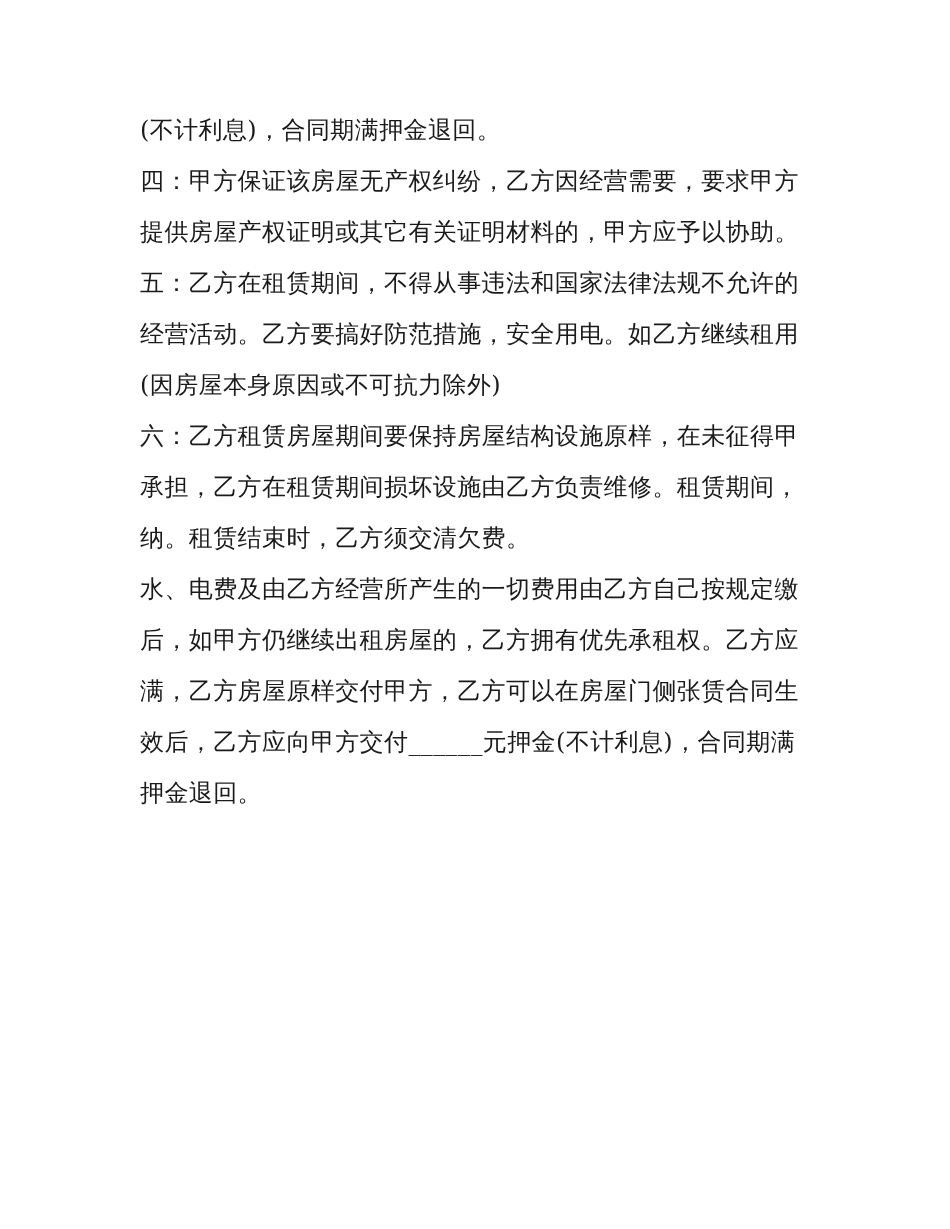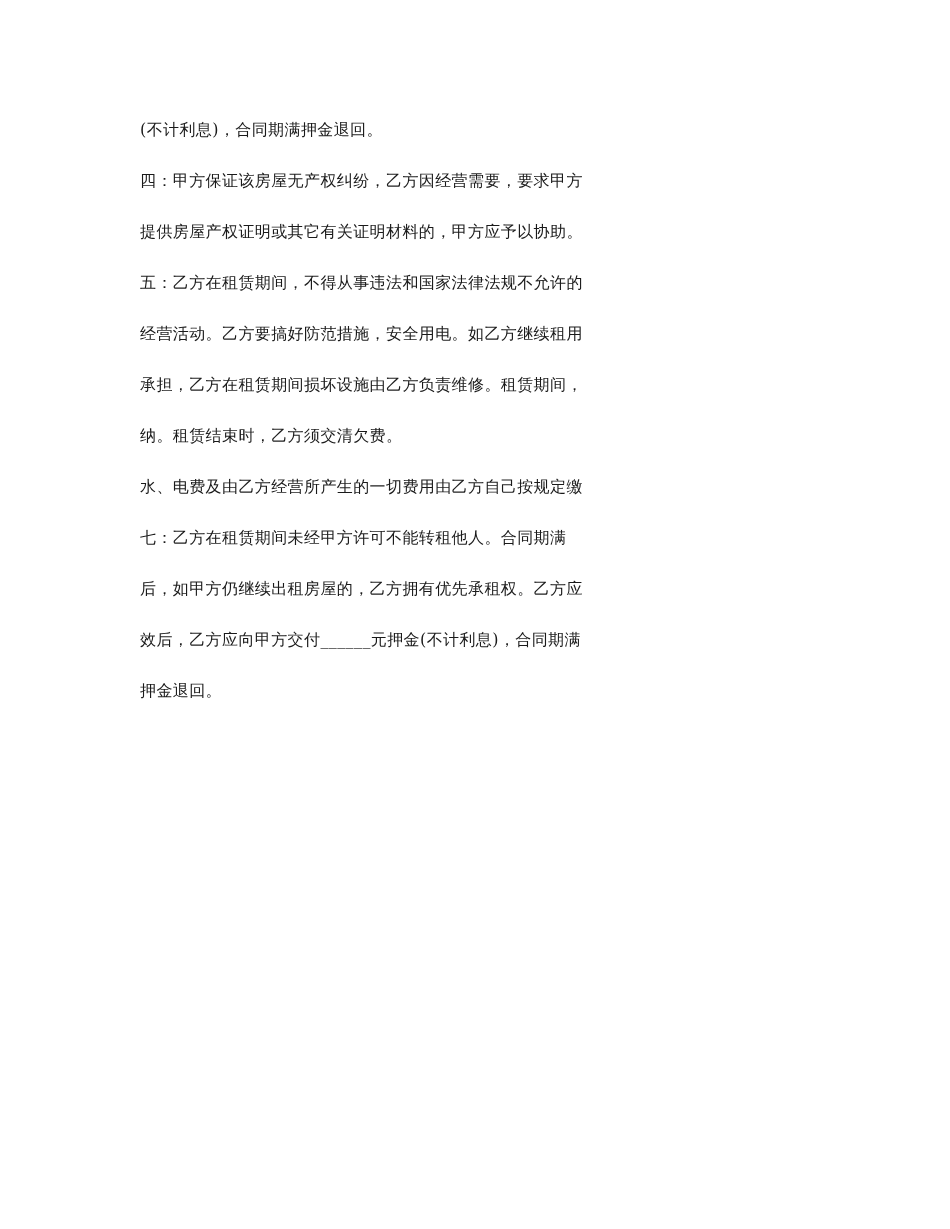--- a/index.html
+++ b/index.html
@@ -17,34 +17,36 @@
     }
     .page {
       position: absolute;
       left: 140px;
       top: 110px;
       width: 680px;
     }
     .line {
       height: 51px;
       line-height: 40px;
-      font-size: 16px;
+      font-size: 24px;
       white-space: nowrap;
       letter-spacing: 0.4px;
     }
   </style>
 </head>
 <body>
 
 <div class="page">
   <div class="line">(不计利息)，合同期满押金退回。</div>
   <div class="line">四：甲方保证该房屋无产权纠纷，乙方因经营需要，要求甲方</div>
   <div class="line">提供房屋产权证明或其它有关证明材料的，甲方应予以协助。</div>
   <div class="line">五：乙方在租赁期间，不得从事违法和国家法律法规不允许的</div>
   <div class="line">经营活动。乙方要搞好防范措施，安全用电。如乙方继续租用</div>
+  <div class="line">(因房屋本身原因或不可抗力除外)</div>
+  <div class="line">六：乙方租赁房屋期间要保持房屋结构设施原样，在未征得甲</div>
   <div class="line">承担，乙方在租赁期间损坏设施由乙方负责维修。租赁期间，</div>
   <div class="line">纳。租赁结束时，乙方须交清欠费。</div>
   <div class="line">水、电费及由乙方经营所产生的一切费用由乙方自己按规定缴</div>
-  <div class="line">七：乙方在租赁期间未经甲方许可不能转租他人。合同期满</div>
   <div class="line">后，如甲方仍继续出租房屋的，乙方拥有优先承租权。乙方应</div>
+  <div class="line">满，乙方房屋原样交付甲方，乙方可以在房屋门侧张赁合同生</div>
   <div class="line">效后，乙方应向甲方交付______元押金(不计利息)，合同期满</div>
   <div class="line">押金退回。</div>
 </div>
 
 </body></html>

